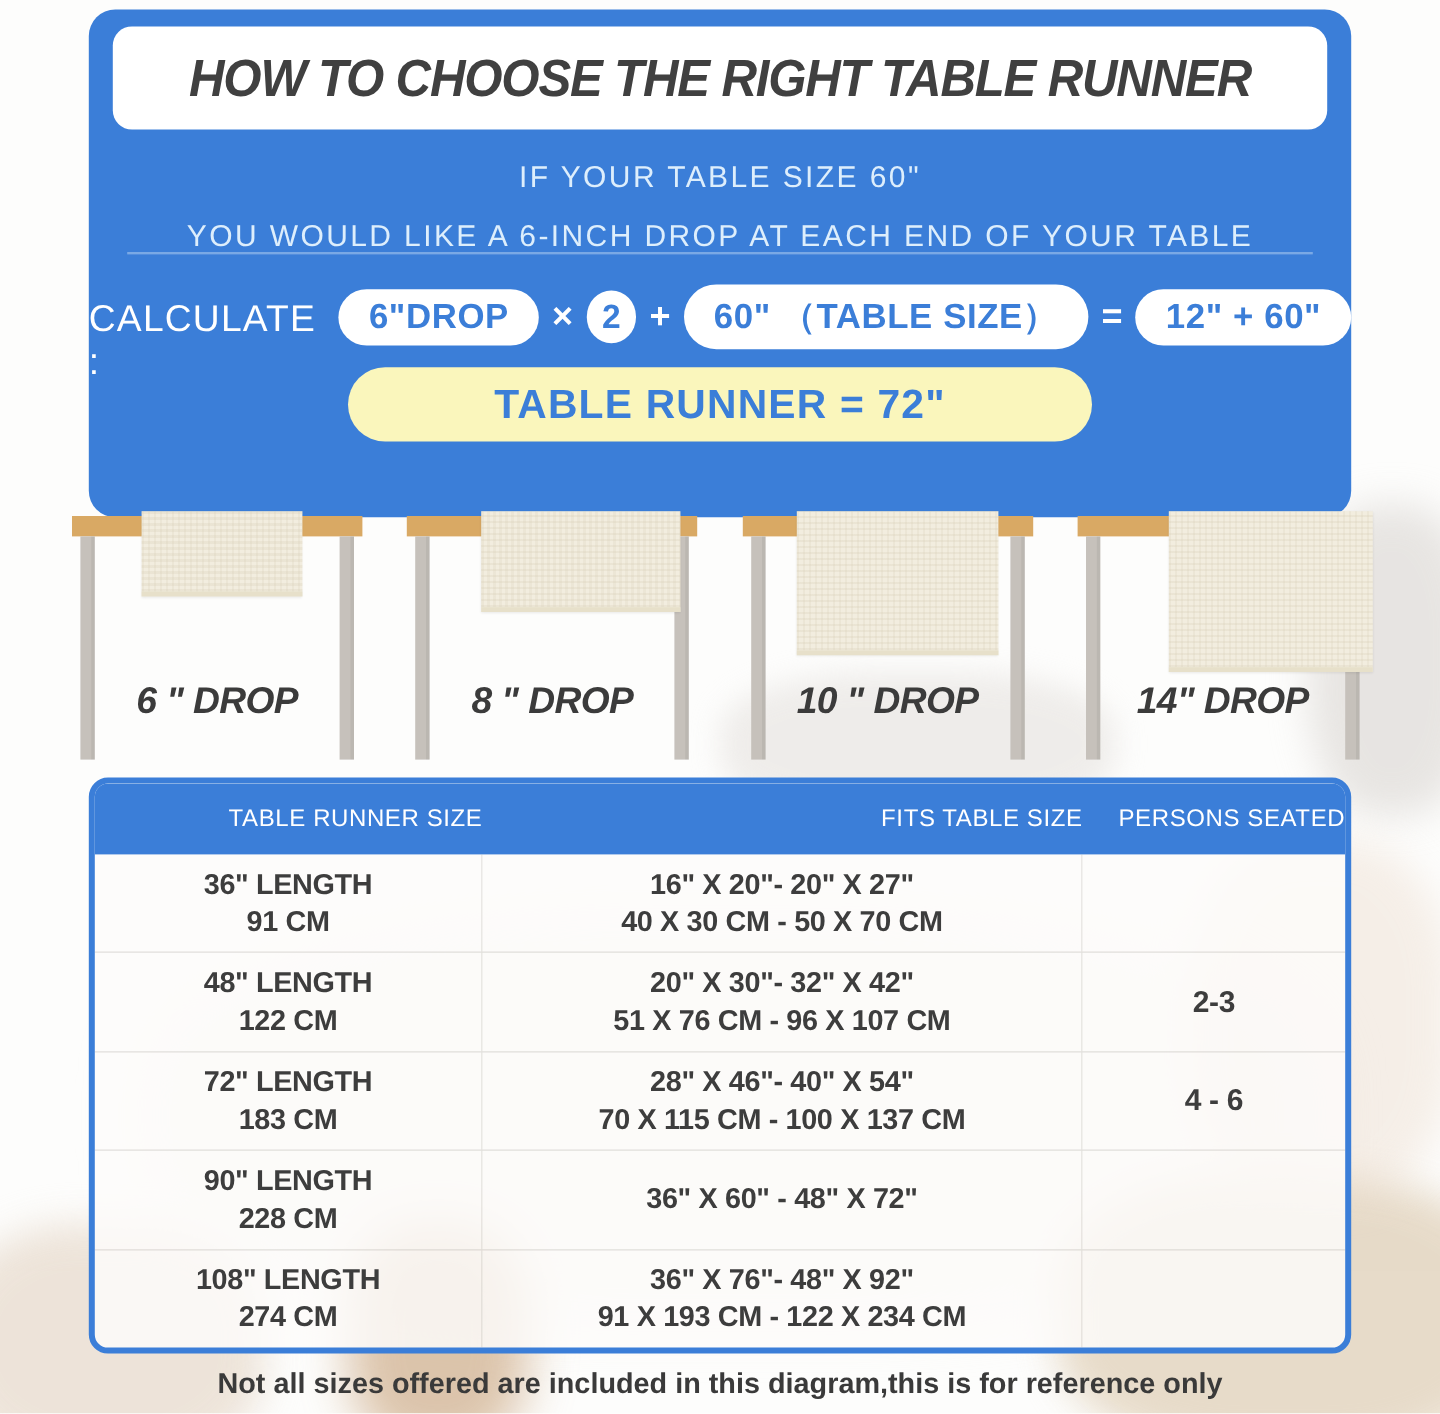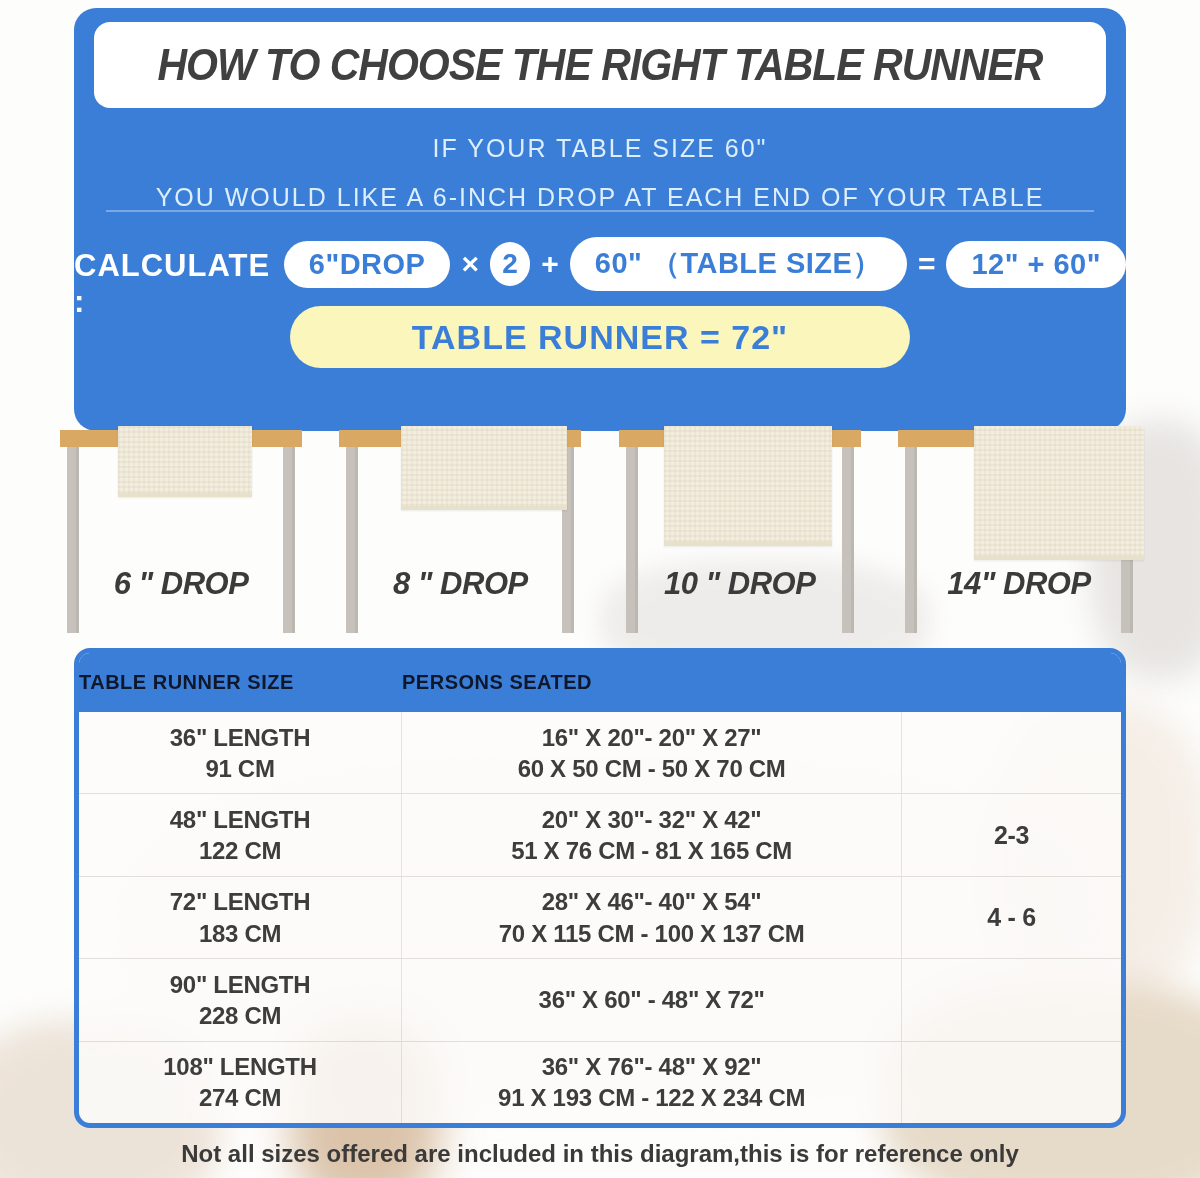--- a/index.html
+++ b/index.html
@@ -34,21 +34,21 @@
     border-radius:16px;display:flex;align-items:center;justify-content:center;}
   .title-box h1{font-size:41px;font-weight:bold;font-style:italic;color:var(--title-dark);
     letter-spacing:-1px;white-space:nowrap;transform:scaleY(1.06);}
   .sub{position:absolute;width:100%;text-align:center;color:var(--subtitle-light);
     font-size:25px;letter-spacing:2px;white-space:nowrap;}
   .sub.s1{top:126px;}
   .sub.s2{top:175px;}
   .divider{position:absolute;left:32px;right:32px;top:202px;height:2px;background:rgba(225,238,250,.38);}
   .equation{position:absolute;left:0;right:0;top:228px;height:56px;display:flex;
     align-items:center;justify-content:center;gap:11px;}
-  .eq-label{color:#ffffff;font-size:31px;font-weight:bold;letter-spacing:1px;margin-top:40px;}
+  .eq-label{color:#ffffff;font-size:31px;font-weight:normal;letter-spacing:1px;margin-top:40px;}
   .pill{background:#ffffff;color:var(--panel-blue);font-weight:bold;font-size:29px;
     border-radius:28px;padding:7px 25px;white-space:nowrap;letter-spacing:.5px;}
   .op{color:#ffffff;font-size:30px;font-weight:bold;}
   .mult-circle{width:44px;height:44px;border-radius:50%;background:#ffffff;color:var(--panel-blue);
     font-size:28px;font-weight:bold;display:flex;align-items:center;justify-content:center;}
   .total-pill{position:absolute;left:50%;transform:translateX(-50%);top:298px;width:620px;height:62px;
     background:var(--accent-yellow);border-radius:31px;display:flex;align-items:center;justify-content:center;
     color:var(--panel-blue);font-size:34px;font-weight:bold;letter-spacing:1px;}
 
   
@@ -70,21 +70,21 @@
   .fig4 .runner{left:76px;width:170px;height:134px;}
   .fig figcaption{position:absolute;left:0;right:0;top:148px;z-index:4;text-align:center;
     font-size:31px;font-weight:bold;font-style:italic;color:#3b3b3b;letter-spacing:-.5px;}
 
   
   .panel-table{position:absolute;left:74px;top:648px;width:1052px;height:480px;z-index:2;
     border:5px solid var(--panel-blue);border-radius:16px;overflow:hidden;
     background:rgba(253,252,250,.84);display:flex;flex-direction:column;}
   .thead{height:59px;flex:none;background:var(--panel-blue);display:grid;
     grid-template-columns:31% 48% 21%;align-items:center;}
-  .thead .th{color:#0f172a;font-size:20px;font-weight:bold;text-align:left;letter-spacing:.5px;}
+  .thead .th{color:#ffffff;font-size:20px;font-weight:normal;text-align:right;letter-spacing:.5px;}
   .tbody{flex:1;display:flex;flex-direction:column;}
   .trow{flex:1;display:grid;grid-template-columns:31% 48% 21%;}
   .trow + .trow{border-top:1px solid rgba(168,162,155,.32);}
   .td{display:flex;flex-direction:column;align-items:center;justify-content:center;
     font-size:24px;font-weight:bold;color:var(--text-dark);line-height:1.3;letter-spacing:-.3px;}
   .td.c1,.td.c2{border-right:1px solid rgba(168,162,155,.28);}
   .td.c3{font-size:25px;}
 
   .footer-note{position:absolute;left:0;right:0;top:1140px;z-index:2;text-align:center;
     font-size:24px;font-weight:bold;color:#3a3a3a;}
@@ -153,43 +153,44 @@
       <div class="leg l"></div>
       <div class="leg r"></div>
       <div class="runner"></div>
       <figcaption>14" DROP</figcaption>
     </figure>
   </section>
 
   <section class="panel-table">
     <div class="thead">
       <div class="th">TABLE RUNNER SIZE</div>
+      <div class="th">FITS TABLE SIZE</div>
       <div class="th">PERSONS SEATED</div>
     </div>
     <div class="tbody">
 
       <div class="trow">
         <div class="td c1">
           <span>36" LENGTH</span>
           <span>91 CM</span>
         </div>
         <div class="td c2">
           <span>16" X 20"- 20" X 27"</span>
-          <span>60 X 50 CM - 50 X 70 CM</span>
+          <span>40 X 30 CM - 50 X 70 CM</span>
         </div>
       </div>
 
       <div class="trow">
         <div class="td c1">
           <span>48" LENGTH</span>
           <span>122 CM</span>
         </div>
         <div class="td c2">
           <span>20" X 30"- 32" X 42"</span>
-          <span>51 X 76 CM - 81 X 165 CM</span>
+          <span>51 X 76 CM - 96 X 107 CM</span>
         </div>
         <div class="td c3">2-3</div>
       </div>
 
       <div class="trow">
         <div class="td c1">
           <span>72" LENGTH</span>
           <span>183 CM</span>
         </div>
         <div class="td c2">

